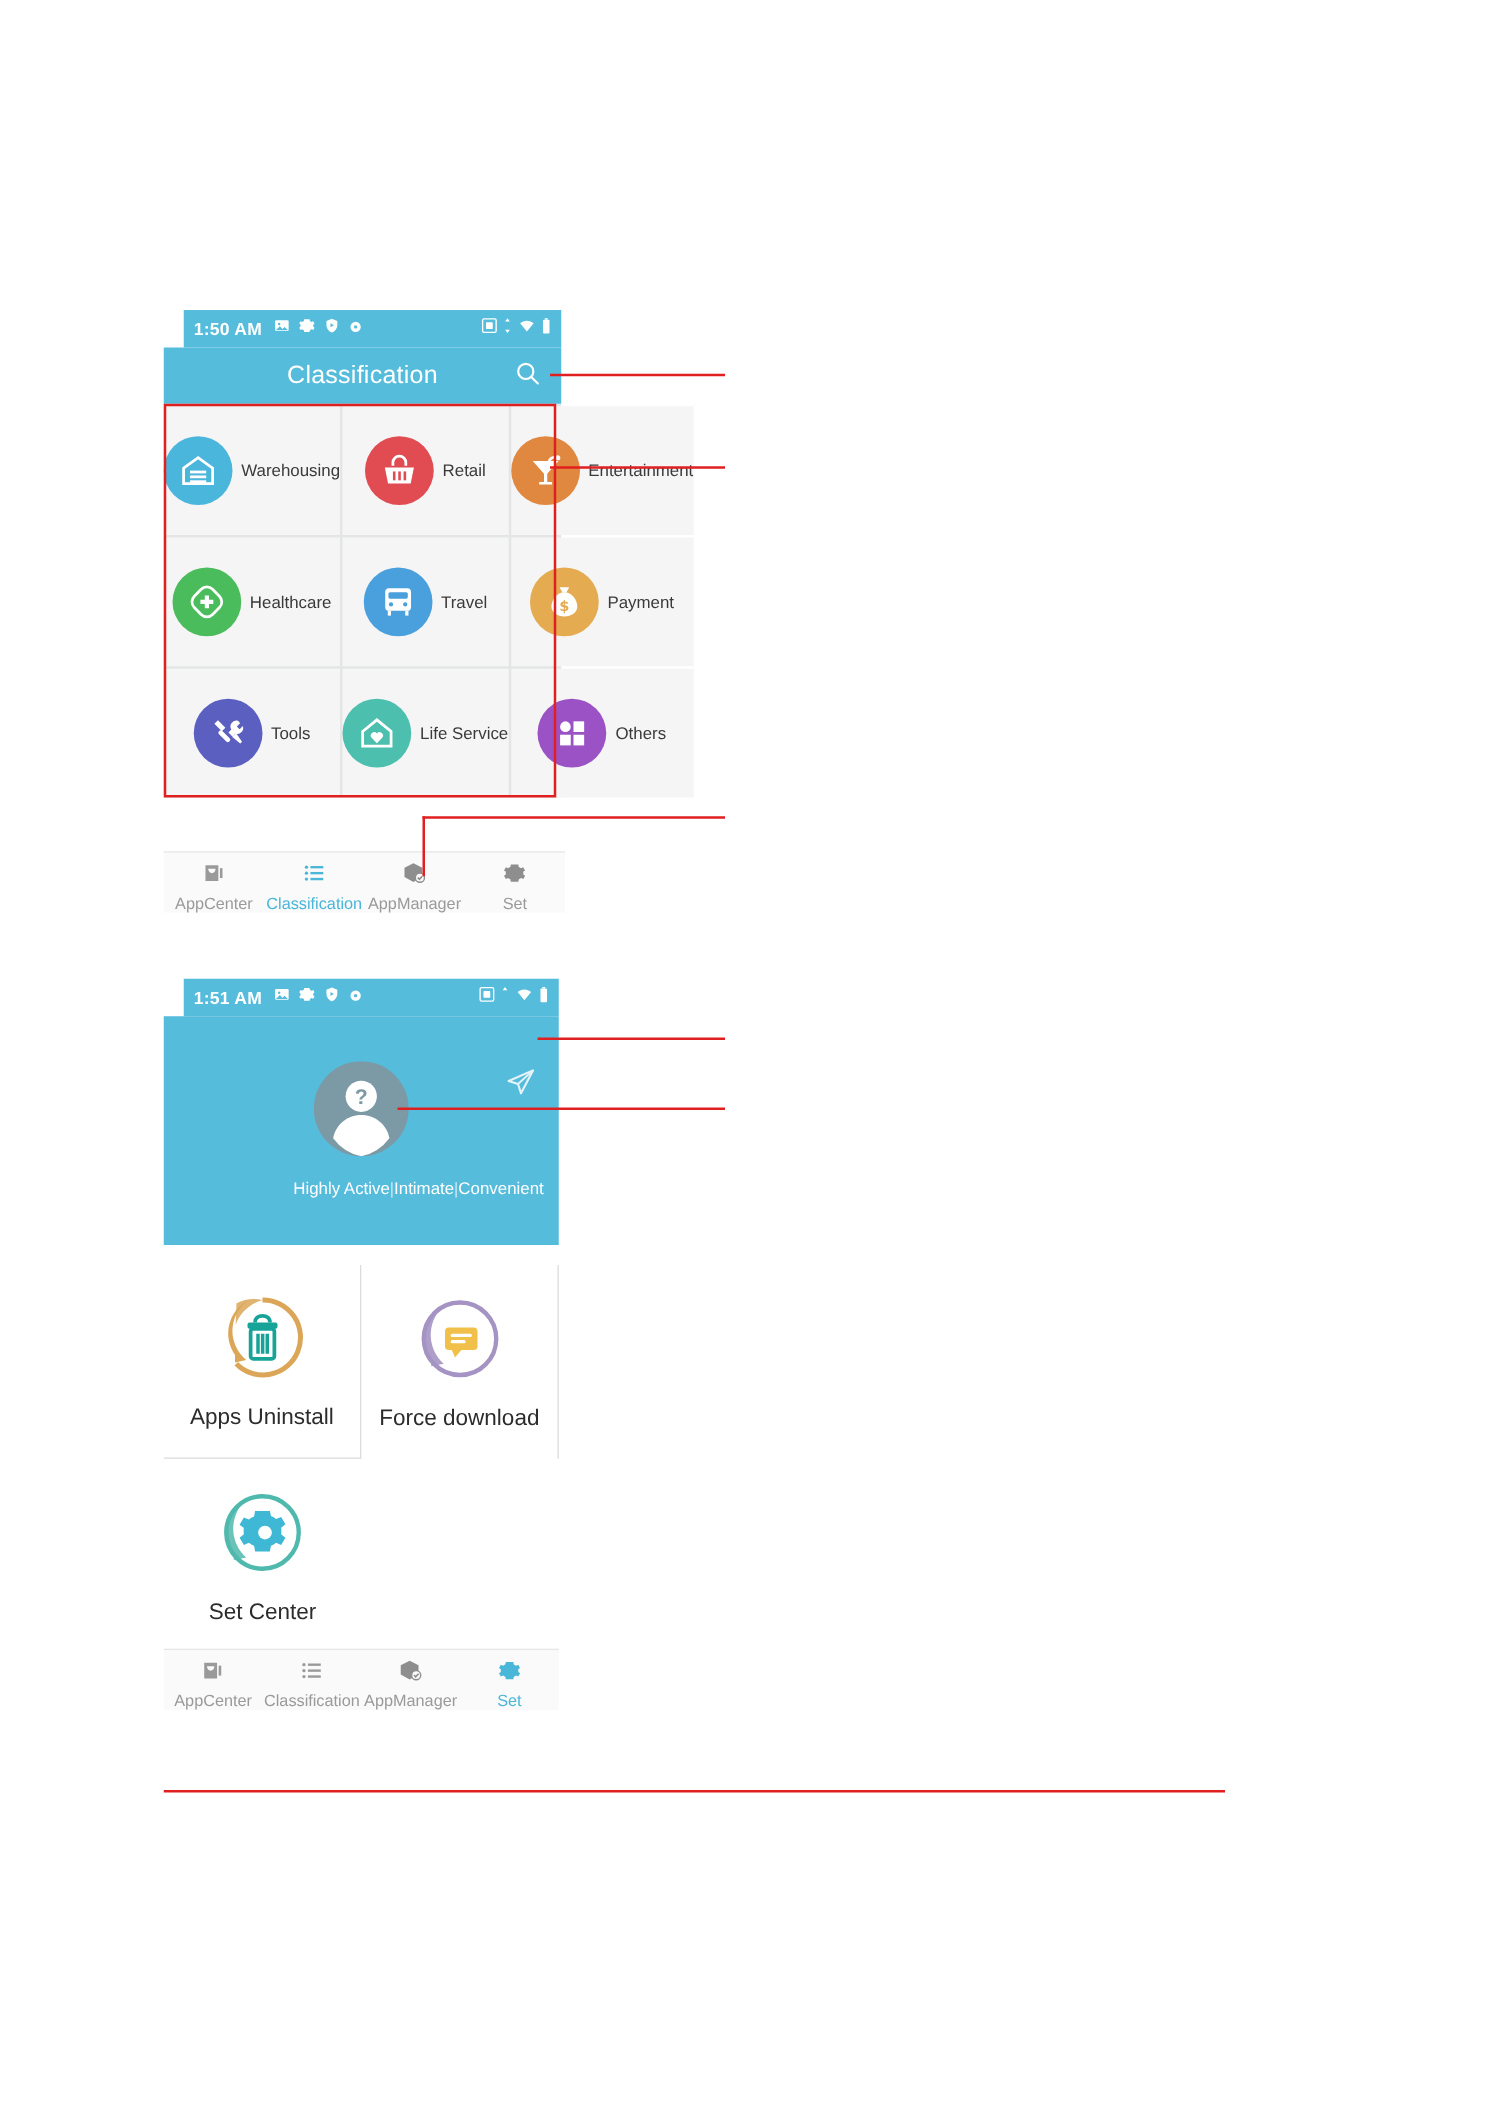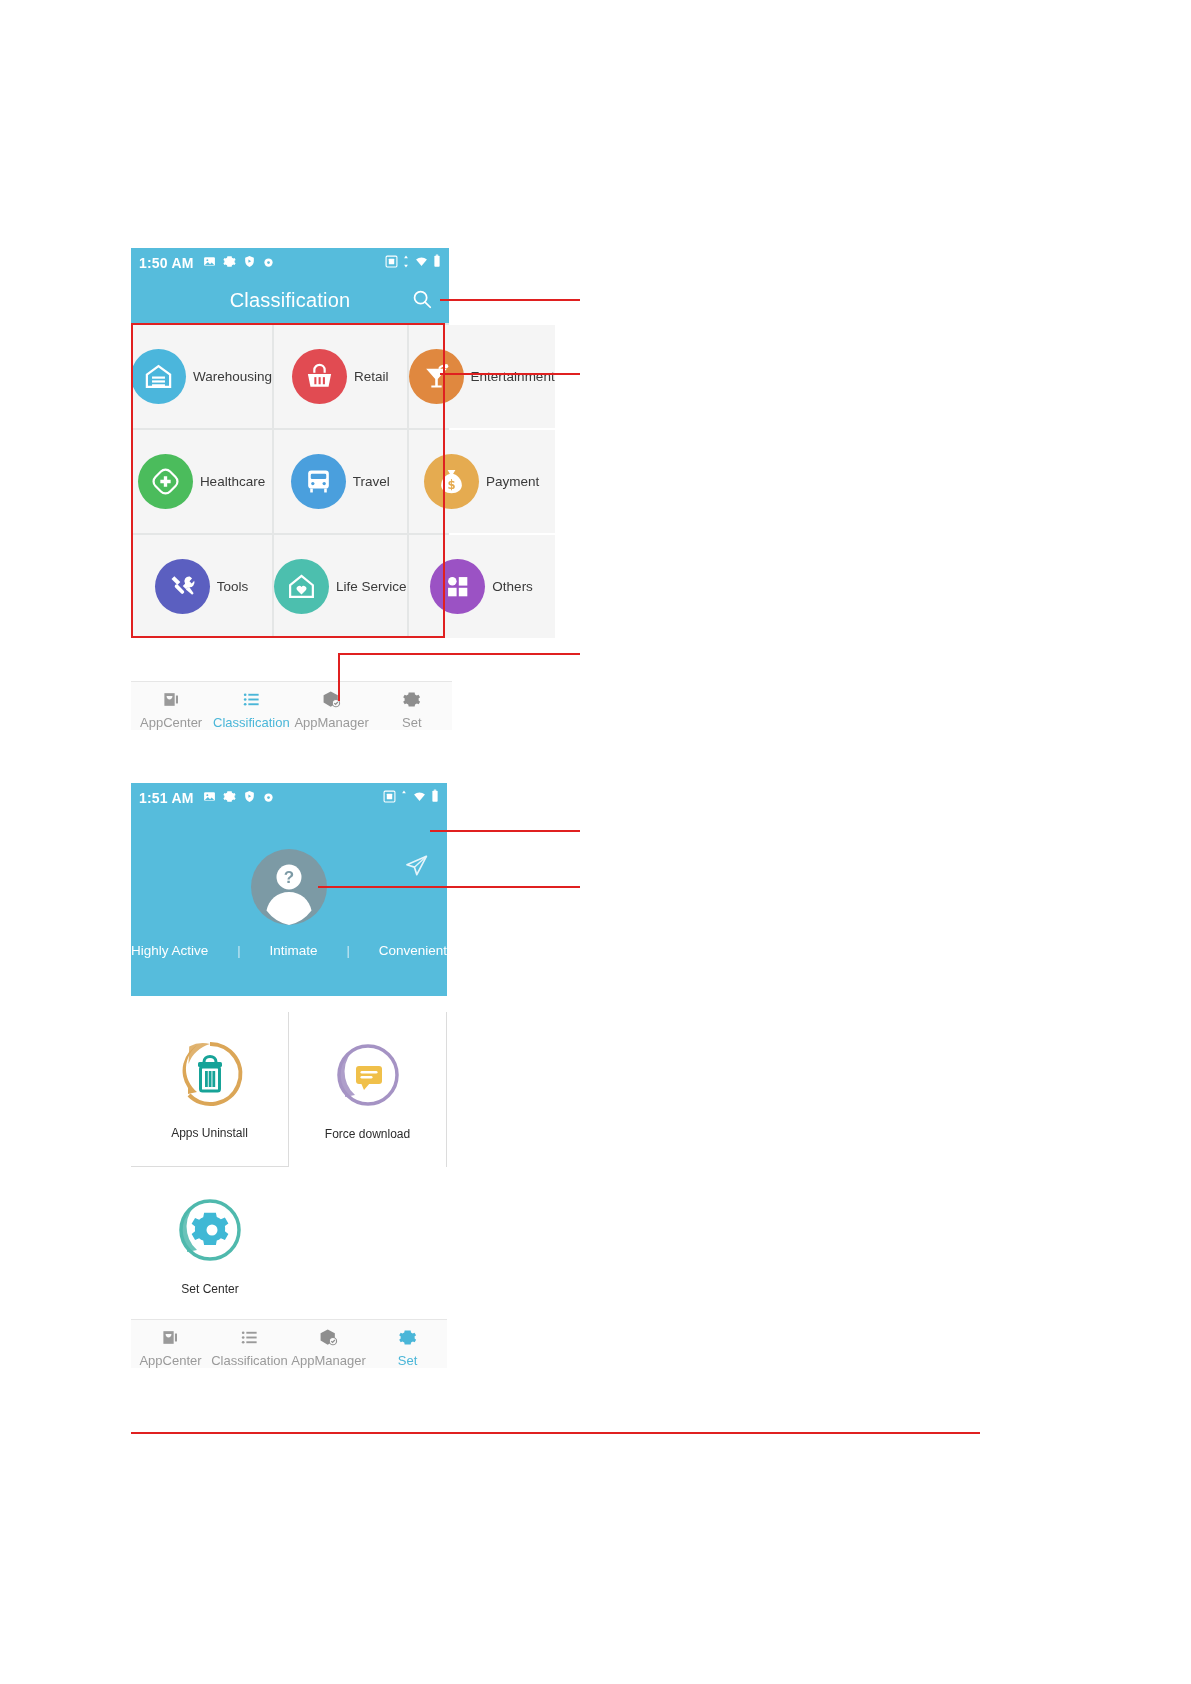--- a/index.html
+++ b/index.html
@@ -12,20 +12,21 @@
   .page { position: relative; width: 1191px; height: 1684px; background: #fff; }
 
   
   .phone1 { position: absolute; left: 131px; top: 248px; width: 318px; }
 
   .statusbar {
     height: 30px; background: #56bcdc;
     display: flex; align-items: center;
     padding: 0 8px;
     color: #fff;
+    margin-left: 16px;
   }
   .sb-time { font-size: 14px; font-weight: bold; letter-spacing: .2px; }
   .sb-left-icons { display: flex; align-items: center; gap: 7px; margin-left: 9px; }
   .sb-spacer { flex: 1; }
   .sb-right-icons { display: flex; align-items: center; gap: 4px; }
   .sb-ic { display: block; }
 
   .appbar {
     height: 45px; background: #56bcdc;
     display: flex; align-items: center; justify-content: center;
@@ -67,37 +68,37 @@
 
   
   .phone2 { position: absolute; left: 131px; top: 783px; width: 316px; }
   .hero {
     background: #56bcdc; height: 183px; position: relative;
     display: flex; flex-direction: column; align-items: center;
   }
   .hero-send { position:absolute; right: 18px; top: 40px; cursor:pointer; }
   .avatar-wrap { margin-top: 36px; }
   .hero-tags {
-    position: absolute; bottom: 38px; left: 0; right: 0;
-    display: flex; align-items: center; justify-content: space-between;
+    position: absolute; bottom: 38px; left: 0; right: 12px;
+    display: flex; align-items: center; justify-content: flex-end;
     color: #ffffff; font-size: 13.5px;
   }
   .tag-div { color: #cdeaf4; font-size: 13px; }
 
   .settings-grid {
     display: grid; grid-template-columns: 1fr 1fr;
     background: #ffffff;
   }
   .sg-cell {
     height: 155px; display: flex; flex-direction: column;
     align-items: center; justify-content: center; gap: 12px; cursor: pointer;
   }
   .sg-cell.l { border-right: 1px solid #dcdcdc; }
   .sg-cell.tb { border-bottom: 1px solid #dcdcdc; }
-  .sg-lb { font-size: 12px; color: #2c2c2c; }
+  .sg-lb { font-size: 18px; color: #2c2c2c; }
 
   
   .lead { position: absolute; background: #e02020; }
   .lead.h { height: 1.6px; }
   .lead.v { width: 1.6px; }
   .rule-bottom {
     position: absolute; left: 131px; top: 1432px;
     width: 849px; height: 1.6px; background: #e02020;
   }
 </style>

